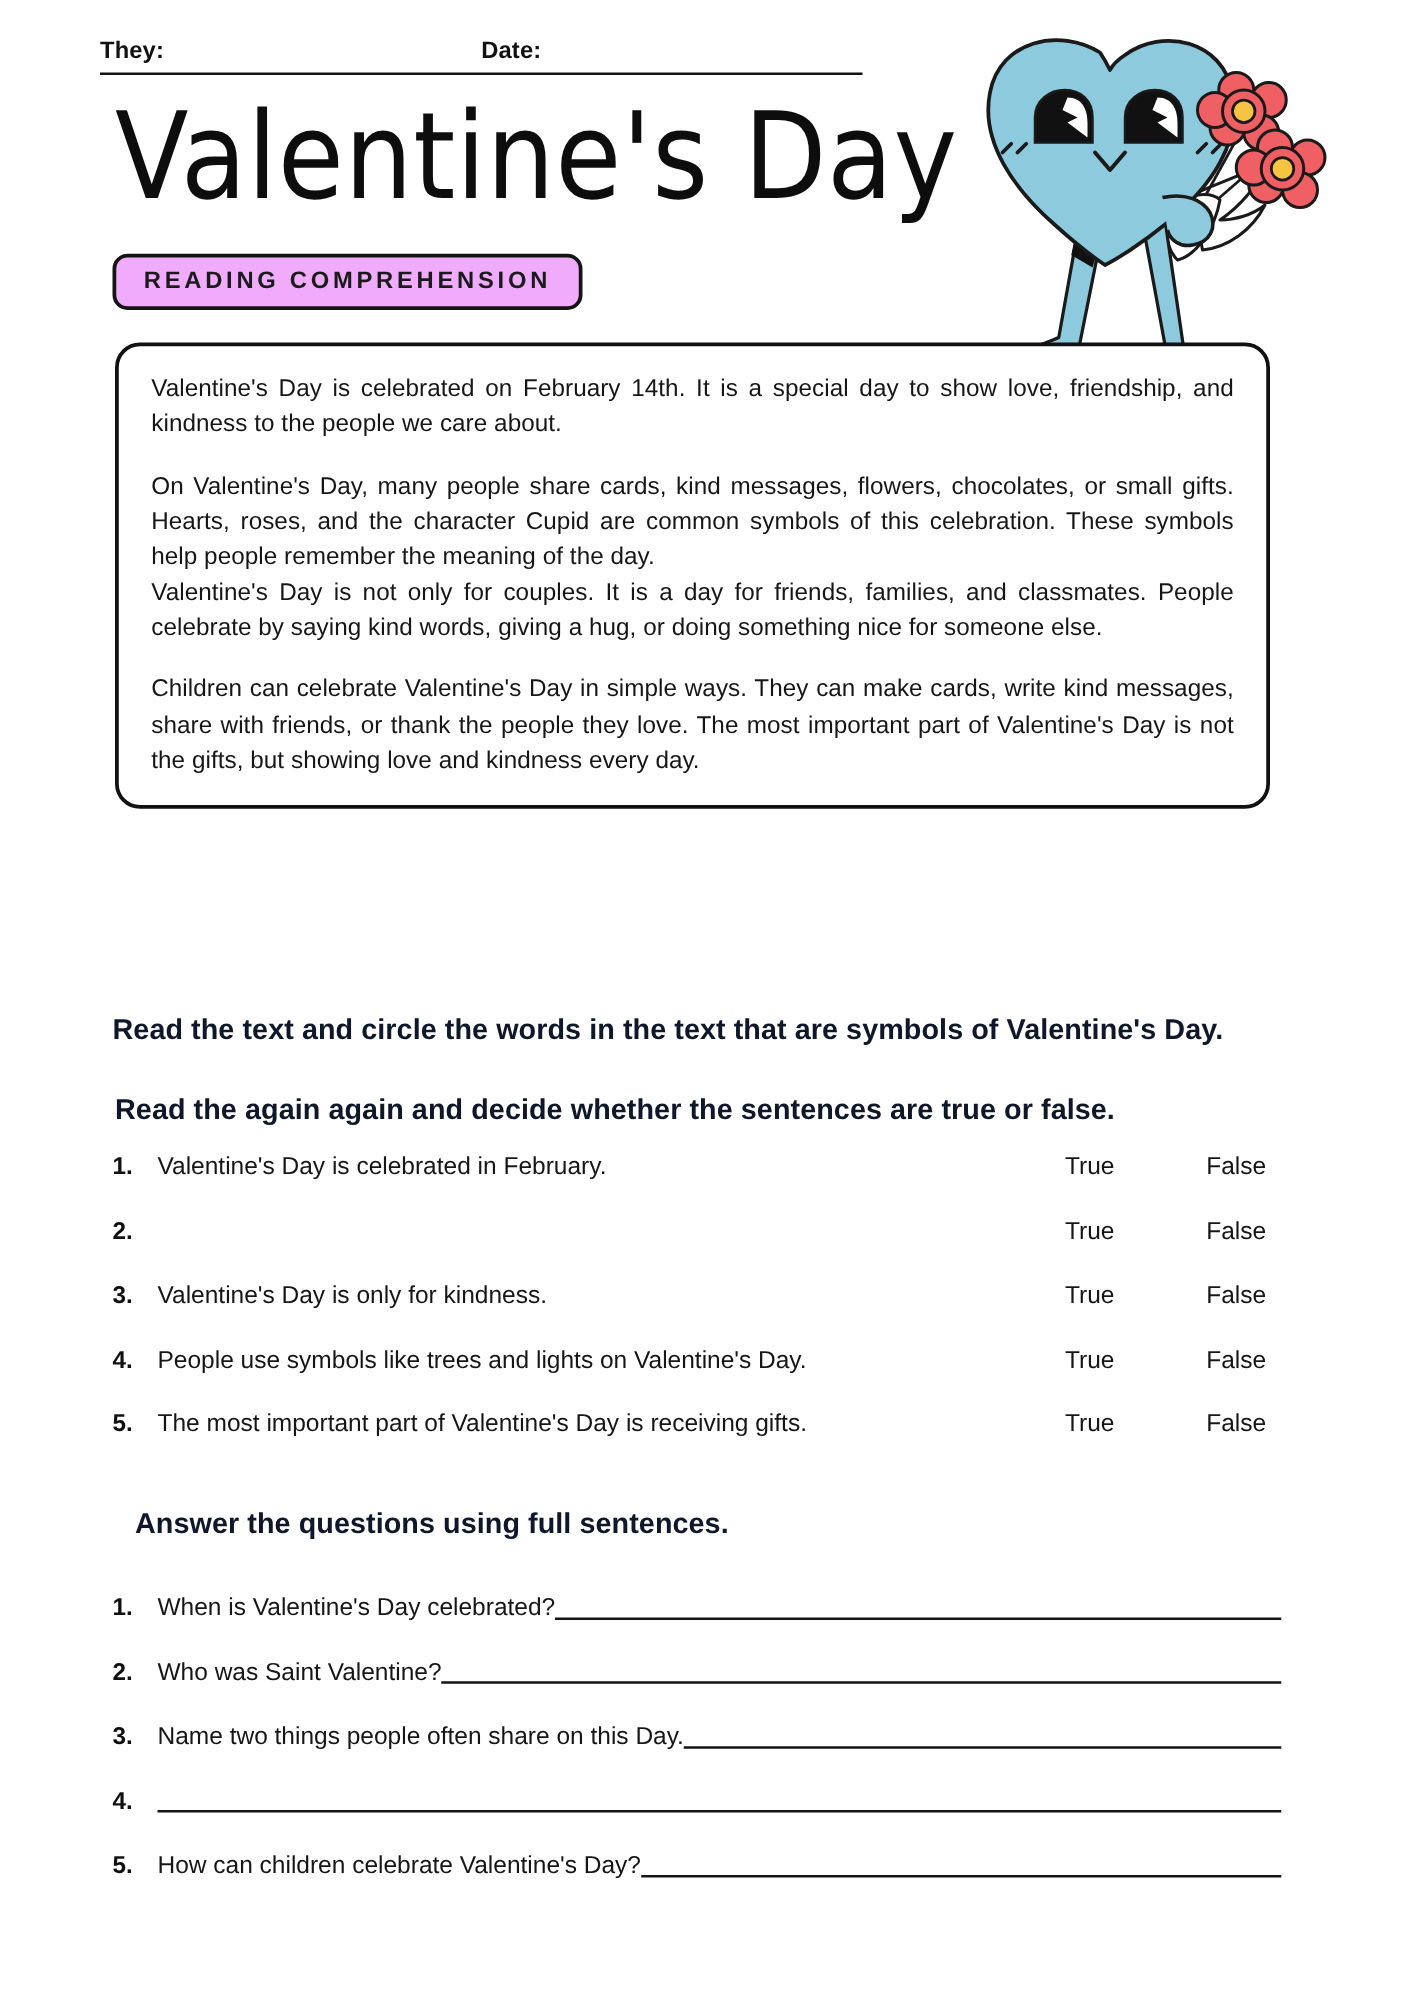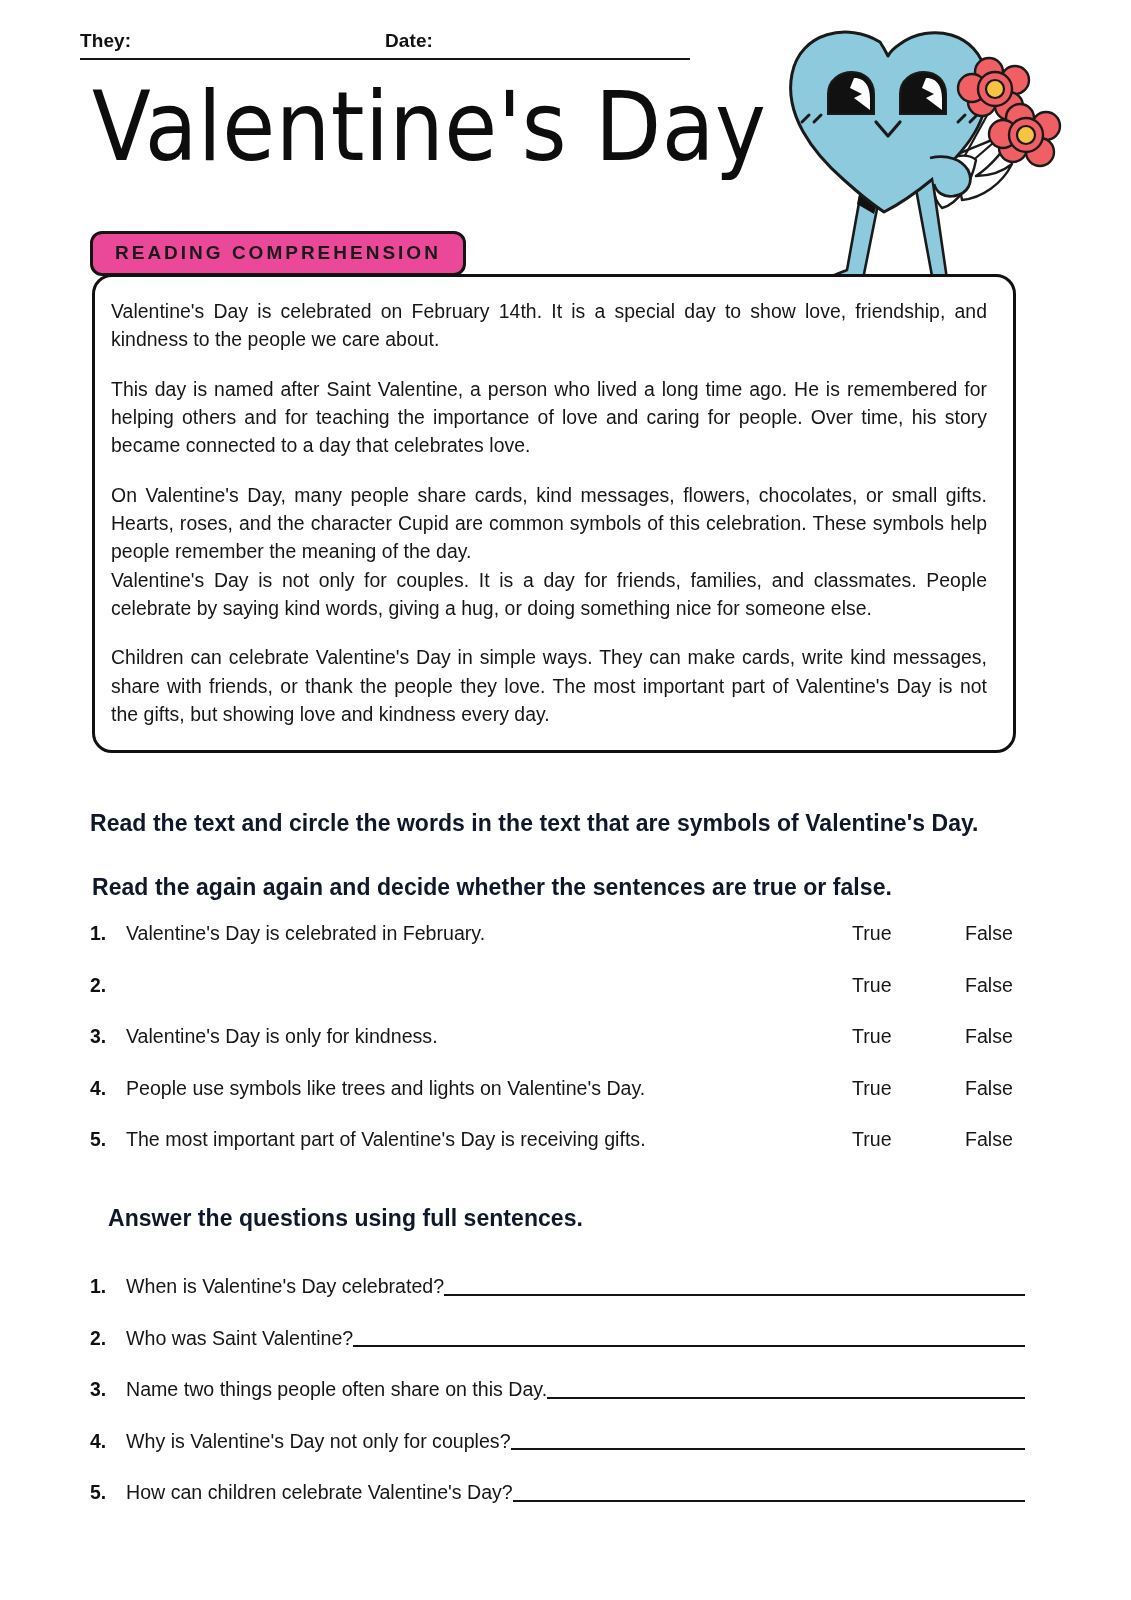--- a/index.html
+++ b/index.html
@@ -52,30 +52,29 @@
     white-space: nowrap;
     transform: scaleY(1.12);
     transform-origin: left top;
   }
 
   
   .badge {
     position: absolute;
     left: 90px;
     top: 203px;
-    background: #ec4899;
+    background: #f0abfc;
     border: 3px solid #141414;
     border-radius: 12px;
     padding: 8px 22px 9px 22px;
     font-size: 19px;
     font-weight: 700;
     letter-spacing: 3.0px;
     color: #1b1b1b;
     box-sizing: border-box;
-    margin-top: 28px;
   }
 
   
   .mascot {
     position: absolute;
     left: 762px;
     top: 18px;
     width: 300px;
     height: 280px;
   }
@@ -83,21 +82,21 @@
   
   .passage-box {
     position: absolute;
     left: 92px;
     top: 274px;
     width: 924px;
     box-sizing: border-box;
     border: 3.2px solid #111111;
     border-radius: 20px;
     background: #ffffff;
-    padding: 20px 26px 22px 16px;
+    padding: 20px 26px 22px 26px;
   }
   .passage-box p {
     margin: 0;
     font-size: 19.4px;
     line-height: 1.46;
     text-align: justify;
     text-justify: inter-word;
     letter-spacing: 0.05px;
     color: #161616;
   }
@@ -266,21 +265,20 @@
         </g>
         <circle cx="264" cy="117" r="17" fill="#ef5f63" stroke="#1a1a1a" stroke-width="2.4"></circle>
         <circle cx="264" cy="117" r="9" fill="#f6c343" stroke="#1a1a1a" stroke-width="2.2"></circle>
       </g>
     </g>
   </svg>
 </div>
 
 <div class="passage-box">
   <p class="nogap">Valentine's Day is celebrated on February 14th. It is a special day to show love, friendship, and kindness to the people we care about.</p>
-  <p class="gap">This day is named after Saint Valentine, a person who lived a long time ago. He is remembered for helping others and for teaching the importance of love and caring for people. Over time, his story became connected to a day that celebrates love.</p>
   <p class="gap">On Valentine's Day, many people share cards, kind messages, flowers, chocolates, or small gifts. Hearts, roses, and the character Cupid are common symbols of this celebration. These symbols help people remember the meaning of the day.</p>
   <p class="nogap">Valentine's Day is not only for couples. It is a day for friends, families, and classmates. People celebrate by saying kind words, giving a hug, or doing something nice for someone else.</p>
   <p class="gap">Children can celebrate Valentine's Day in simple ways. They can make cards, write kind messages, share with friends, or thank the people they love. The most important part of Valentine's Day is not the gifts, but showing love and kindness every day.</p>
 </div>
 
 <div class="instruction" id="instr-circle">Read the text and circle the words in the text that are symbols of Valentine's Day.</div>
 <div class="instruction" id="instr-tf">Read the again again and decide whether the sentences are true or false.</div>
 <div class="instruction" id="instr-answer">Answer the questions using full sentences.</div>
 
 <div class="tf-list">
@@ -326,21 +324,20 @@
     <span class="q-text">Who was Saint Valentine?</span>
     <span class="q-line"></span>
   </div>
   <div class="q-row">
     <span class="q-num">3.</span>
     <span class="q-text">Name two things people often share on this Day.</span>
     <span class="q-line"></span>
   </div>
   <div class="q-row">
     <span class="q-num">4.</span>
-    <span class="q-text">Why is Valentine's Day not only for couples?</span>
     <span class="q-line"></span>
   </div>
   <div class="q-row">
     <span class="q-num">5.</span>
     <span class="q-text">How can children celebrate Valentine's Day?</span>
     <span class="q-line"></span>
   </div>
 </div>
 
 </body></html>

